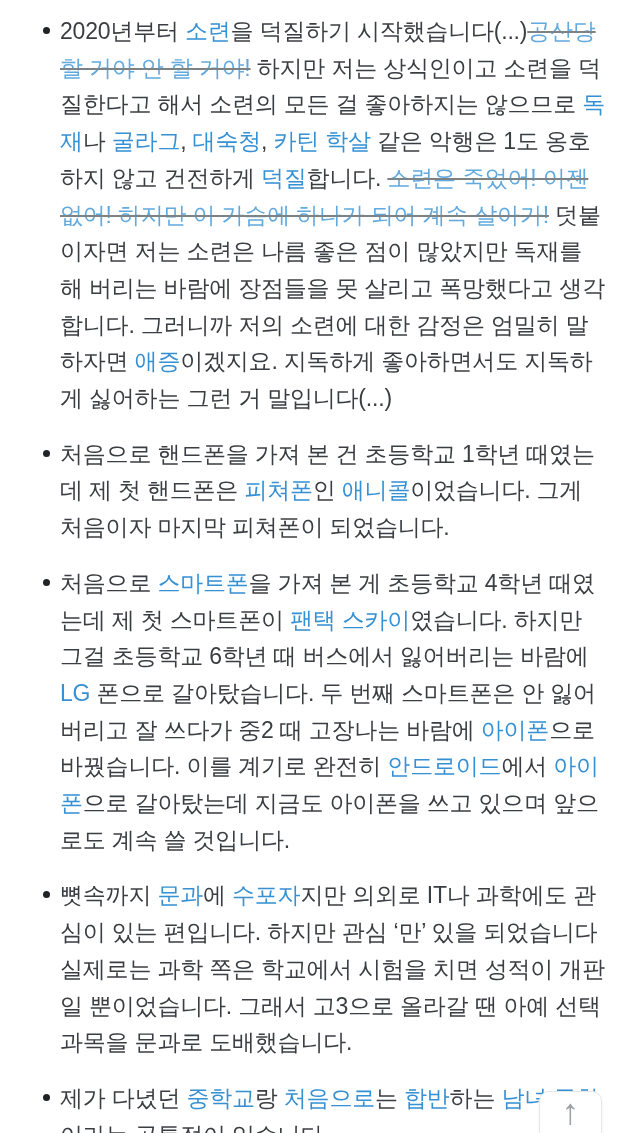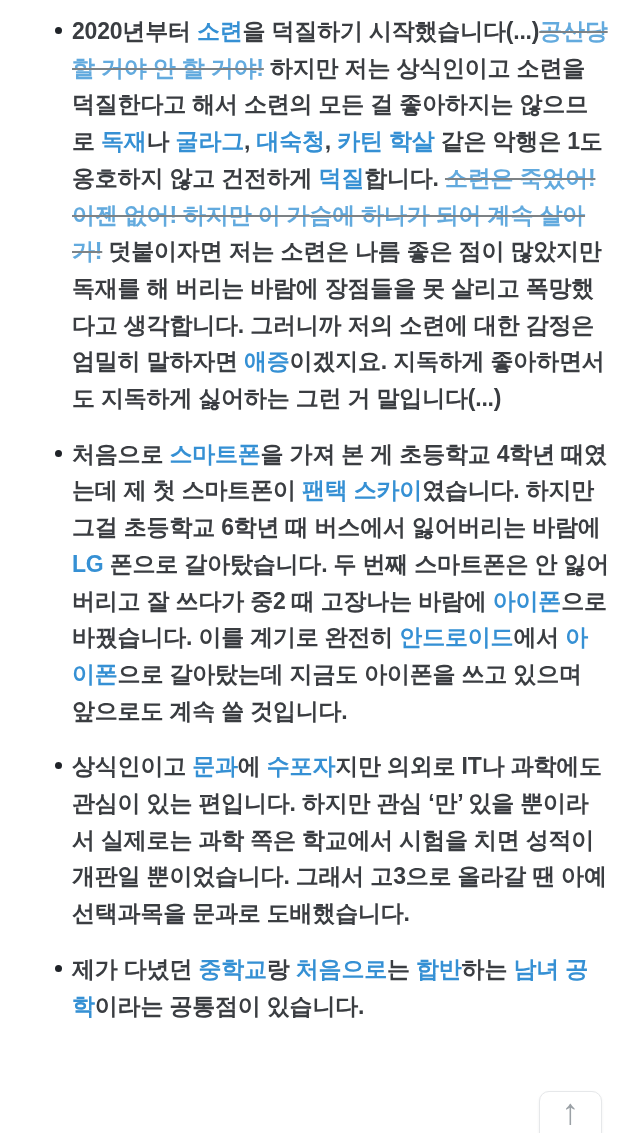--- a/index.html
+++ b/index.html
@@ -25,22 +25,21 @@
     word-break: normal;
     overflow-wrap: break-word;
   }
   ul.bullet-list {
     margin: 0;
     padding: 0;
     list-style: none;
   }
   ul.bullet-list > li {
     position: relative;
-    margin: 0 0 19px 12px;
-    font-weight: bold;
+    margin: 0 0 19px 0;
   }
   ul.bullet-list > li::before {
     content: "";
     position: absolute;
     left: -17px;
     top: 14px;
     width: 7px;
     height: 7px;
     border-radius: 50%;
     background: #1f2328;
@@ -80,21 +79,22 @@
     font-weight: bold;
     user-select: none;
   }
 </style>
 </head>
 <body>
 
 <div class="article-body">
   <ul class="bullet-list">
       <li><span>2020년부터 </span><a class="link">소련</a><span>을 덕질하기 시작했습니다(...)</span><a class="strike-link">공산당 할 거야 안 할 거야!</a><span> 하지만 저는 상식인이고 소련을 덕질한다고 해서 소련의 모든 걸 좋아하지는 않으므로 </span><a class="link">독재</a><span>나 </span><a class="link">굴라그</a><span>, </span><a class="link">대숙청</a><span>, </span><a class="link">카틴 학살</a><span> 같은 악행은 1도 옹호하지 않고 건전하게 </span><a class="link">덕질</a><span>합니다. </span><a class="strike-link">소련은 죽었어! 이젠 없어! 하지만 이 가슴에 하나가 되어 계속 살아가!</a><span> 덧붙이자면 저는 소련은 나름 좋은 점이 많았지만 독재를 해 버리는 바람에 장점들을 못 살리고 폭망했다고 생각합니다. 그러니까 저의 소련에 대한 감정은 엄밀히 말하자면 </span><a class="link">애증</a><span>이겠지요. 지독하게 좋아하면서도 지독하게 싫어하는 그런 거 말입니다(...)</span></li>
+      <li><span>처음으로 핸드폰을 가져 본 건 초등학교 1학년 때였는데 제 첫 핸드폰은 </span><a class="link">피쳐폰</a><span>인 </span><a class="link">애니콜</a><span>이었습니다. 그게 처음이자 마지막 피쳐폰이 되었습니다.</span></li>
       <li><span>처음으로 </span><a class="link">스마트폰</a><span>을 가져 본 게 초등학교 4학년 때였는데 제 첫 스마트폰이 </span><a class="link">팬택 스카이</a><span>였습니다. 하지만 그걸 초등학교 6학년 때 버스에서 잃어버리는 바람에 </span><a class="link">LG</a><span> 폰으로 갈아탔습니다. 두 번째 스마트폰은 안 잃어버리고 잘 쓰다가 중2 때 고장나는 바람에 </span><a class="link">아이폰</a><span>으로 바꿨습니다. 이를 계기로 완전히 </span><a class="link">안드로이드</a><span>에서 </span><a class="link">아이폰</a><span>으로 갈아탔는데 지금도 아이폰을 쓰고 있으며 앞으로도 계속 쓸 것입니다.</span></li>
-      <li><span>상식인이고 </span><a class="link">문과</a><span>에 </span><a class="link">수포자</a><span>지만 의외로 IT나 과학에도 관심이 있는 편입니다. 하지만 관심 ‘만’ 있을 뿐이라서 실제로는 과학 쪽은 학교에서 시험을 치면 성적이 개판일 뿐이었습니다. 그래서 고3으로 올라갈 땐 아예 선택과목을 문과로 도배했습니다.</span></li>
+      <li><span>뼛속까지 </span><a class="link">문과</a><span>에 </span><a class="link">수포자</a><span>지만 의외로 IT나 과학에도 관심이 있는 편입니다. 하지만 관심 ‘만’ 있을 되었습니다 실제로는 과학 쪽은 학교에서 시험을 치면 성적이 개판일 뿐이었습니다. 그래서 고3으로 올라갈 땐 아예 선택과목을 문과로 도배했습니다.</span></li>
       <li><span>제가 다녔던 </span><a class="link">중학교</a><span>랑 </span><a class="link">처음으로</a><span>는 </span><a class="link">합반</a><span>하는 </span><a class="link">남녀 공학</a><span>이라는 공통점이 있습니다.</span></li>
     </ul>
 </div>
 
 <div class="scroll-top">
   <span class="arrow">↑</span>
 </div>
 
 </body></html>

